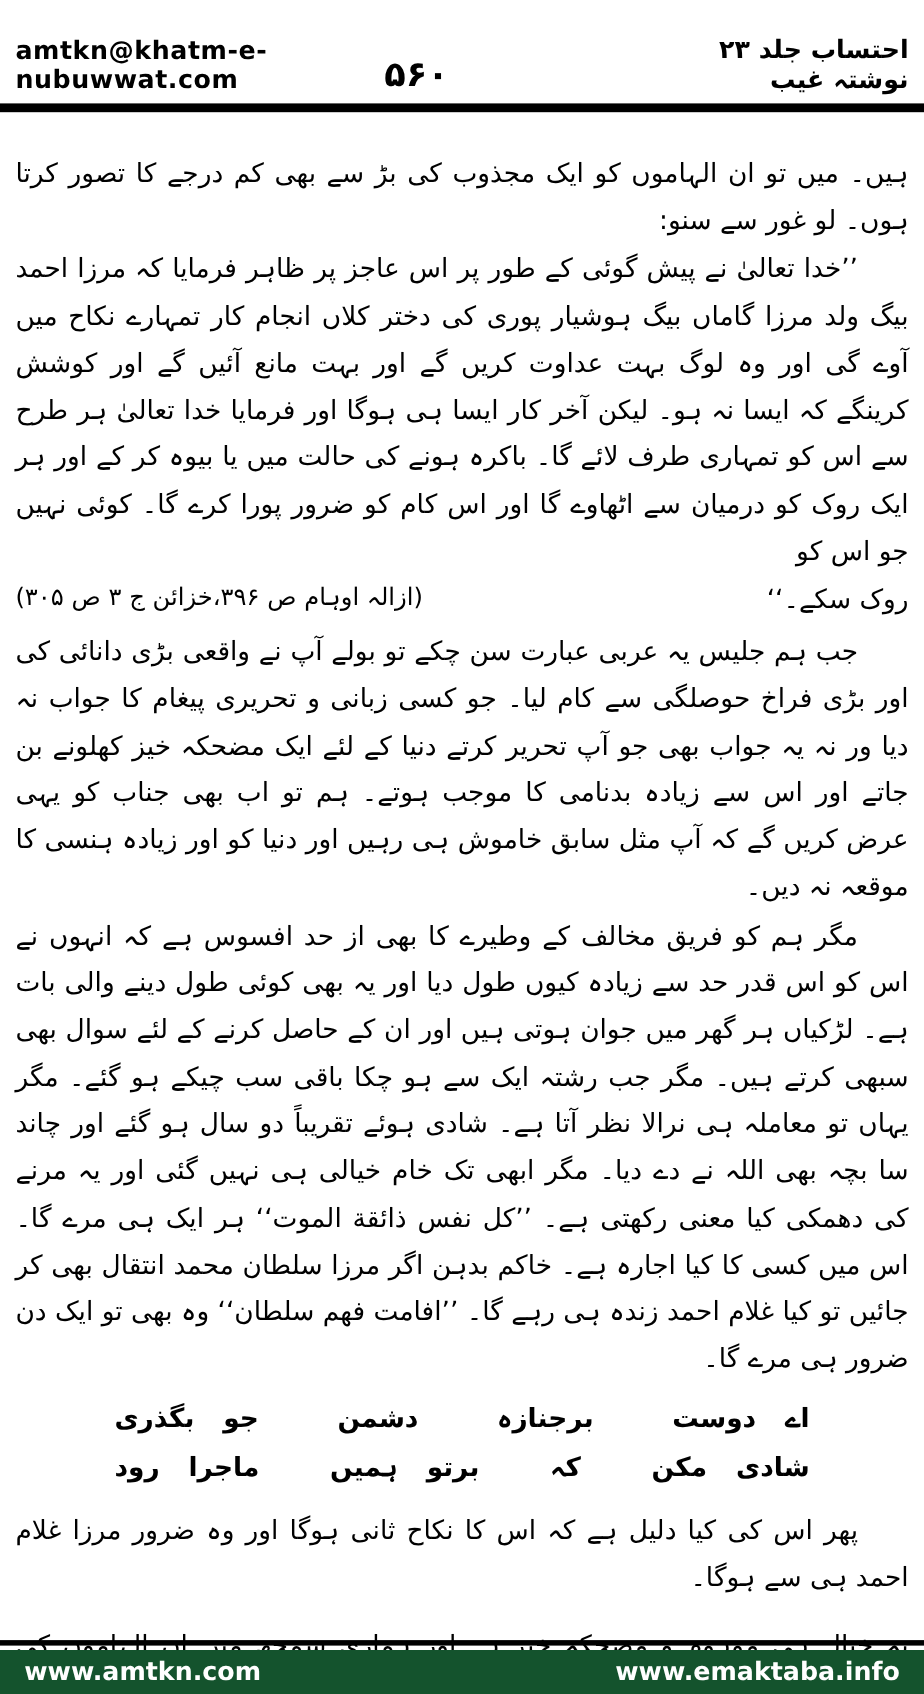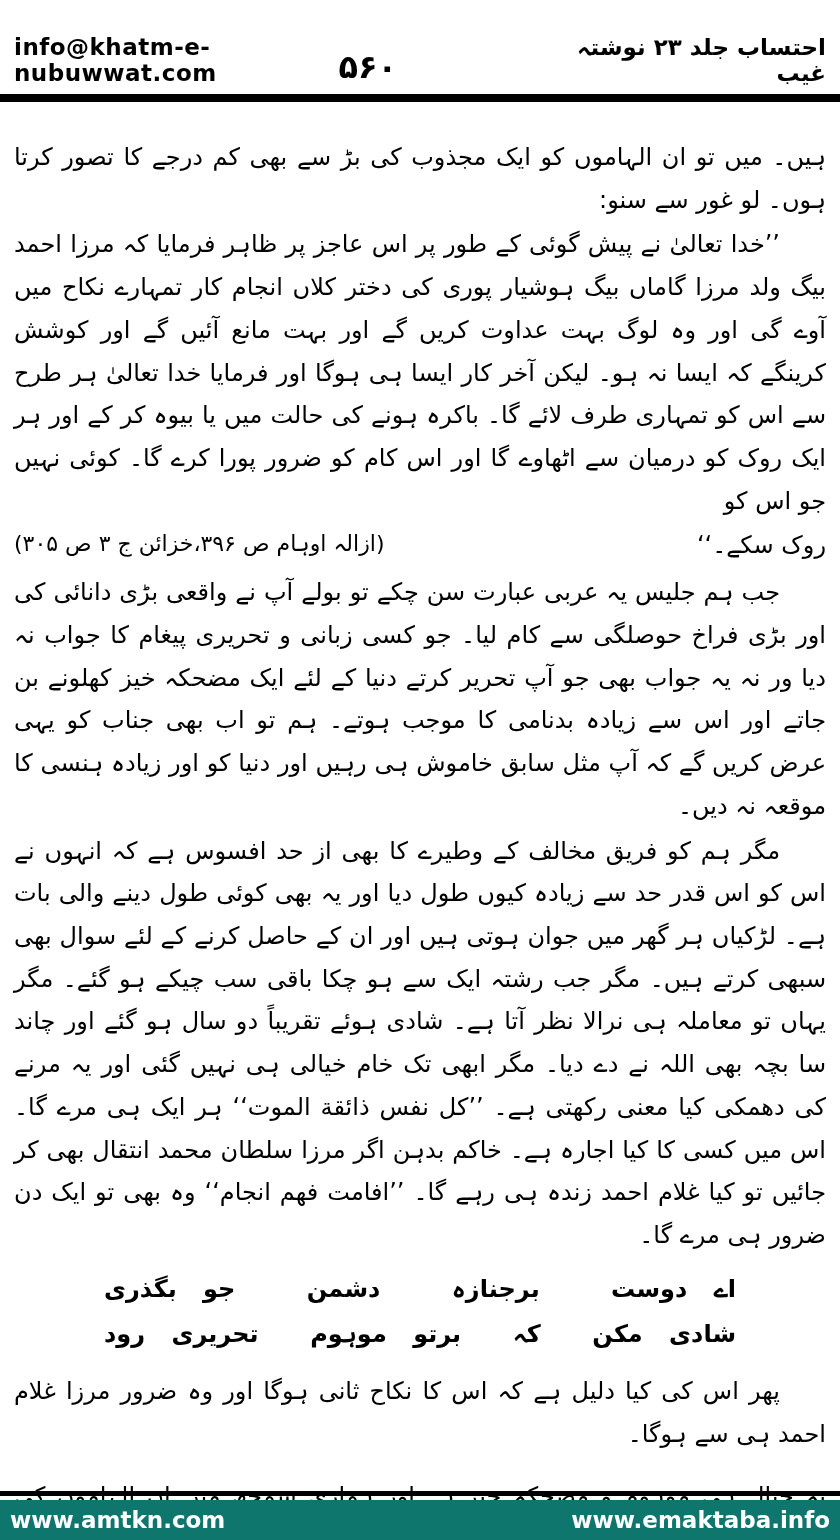--- a/index.html
+++ b/index.html
@@ -84,38 +84,38 @@
   .footer {
     position: absolute;
     left: 0; right: 0; bottom: 0;
   }
   .footer-rule {
     height: 5px;
     background: #000;
     margin-bottom: 4px;
   }
   .footer-bar {
-    background: #0f766e;
+    background: #14532d;
     color: #fff;
     display: flex;
     justify-content: space-between;
     align-items: center;
-    padding: 7px 10px;
+    padding: 7px 22px;
     font-weight: bold;
     font-size: 23px;
     direction: ltr;
   }
 </style>
 </head>
 <body>
 
 <div class="page">
 
   <div class="header">
-    <span class="email">info@khatm-e-nubuwwat.com</span>
+    <span class="email">amtkn@khatm-e-nubuwwat.com</span>
     <span class="page-num">۵۶۰</span>
     <span class="book-title">احتساب جلد ۲۳ نوشتہ غیب</span>
   </div>
 
   <div class="head-rule"></div>
 
   <div class="body">
 
     <p class="para no-indent">ہیں۔ میں تو ان الہاموں کو ایک مجذوب کی بڑ سے بھی کم درجے کا تصور کرتا ہوں۔ لو غور سے سنو:</p>
 
@@ -125,36 +125,36 @@
       <span>روک سکے۔‘‘</span>
       <span class="ref">(ازالہ اوہام ص ۳۹۶،خزائن ج ۳ ص ۳۰۵)</span>
     </div>
 
     <p class="para indent">جب ہم جلیس یہ عربی عبارت سن چکے تو بولے آپ نے واقعی بڑی دانائی کی اور بڑی فراخ حوصلگی سے کام لیا۔ جو کسی زبانی و تحریری پیغام کا جواب نہ دیا ور نہ یہ جواب بھی جو آپ تحریر کرتے دنیا کے لئے ایک مضحکہ خیز کھلونے بن جاتے اور اس سے زیادہ بدنامی کا موجب ہوتے۔ ہم تو اب بھی جناب کو یہی عرض کریں گے کہ آپ مثل سابق خاموش ہی رہیں اور دنیا کو اور زیادہ ہنسی کا موقعہ نہ دیں۔</p>
 
     <p class="para indent">
       <span>مگر ہم کو فریق مخالف کے وطیرے کا بھی از حد افسوس ہے کہ انہوں نے اس کو اس قدر حد سے زیادہ کیوں طول دیا اور یہ بھی کوئی طول دینے والی بات ہے۔ لڑکیاں ہر گھر میں جوان ہوتی ہیں اور ان کے حاصل کرنے کے لئے سوال بھی سبھی کرتے ہیں۔ مگر جب رشتہ ایک سے ہو چکا باقی سب چیکے ہو گئے۔ مگر یہاں تو معاملہ ہی نرالا نظر آتا ہے۔ شادی ہوئے تقریباً دو سال ہو گئے اور چاند سا بچہ بھی اللہ نے دے دیا۔ مگر ابھی تک خام خیالی ہی نہیں گئی اور یہ مرنے کی دھمکی کیا معنی رکھتی ہے۔ </span>
       <span class="arabic">’’کل نفس ذائقة الموت‘‘</span>
       <span> ہر ایک ہی مرے گا۔ اس میں کسی کا کیا اجارہ ہے۔ خاکم بدہن اگر مرزا سلطان محمد انتقال بھی کر جائیں تو کیا غلام احمد زندہ ہی رہے گا۔ </span>
-      <span class="arabic">’’افامت فهم انجام‘‘</span>
+      <span class="arabic">’’افامت فهم سلطان‘‘</span>
       <span> وہ بھی تو ایک دن ضرور ہی مرے گا۔</span>
     </p>
 
     <div class="poetry">
       <div class="verse">
         <span>اے دوست</span>
         <span>برجنازہ</span>
         <span>دشمن</span>
         <span>جو بگذری</span>
       </div>
       <div class="verse">
         <span>شادی مکن</span>
         <span>کہ</span>
-        <span>برتو موہوم</span>
-        <span>تحریری رود</span>
+        <span>برتو ہمیں</span>
+        <span>ماجرا رود</span>
       </div>
     </div>
 
     <p class="para indent">پھر اس کی کیا دلیل ہے کہ اس کا نکاح ثانی ہوگا اور وہ ضرور مرزا غلام احمد ہی سے ہوگا۔</p>
 
     <p class="para no-indent">یہ خیال ہی موہوم و مضحکہ خیز ہے اور ہماری سمجھ میں ان الہاموں کی حقیقت ہی نہیں جچی کہ یہ الہام کیا ہیں کہاں سے اور کس کی طرف سے اور کیوں آتے ہیں اور ان کی سچائی کی کیا دلیل ہے۔ بہرحال اگر یہ مالک الملک کی طرف سے ہوتے تو نعوذ باللہ وہ کون سی طاقت تھی جو اس کو روکتی اور</p>
 
   </div>
 
   <div class="footer">

